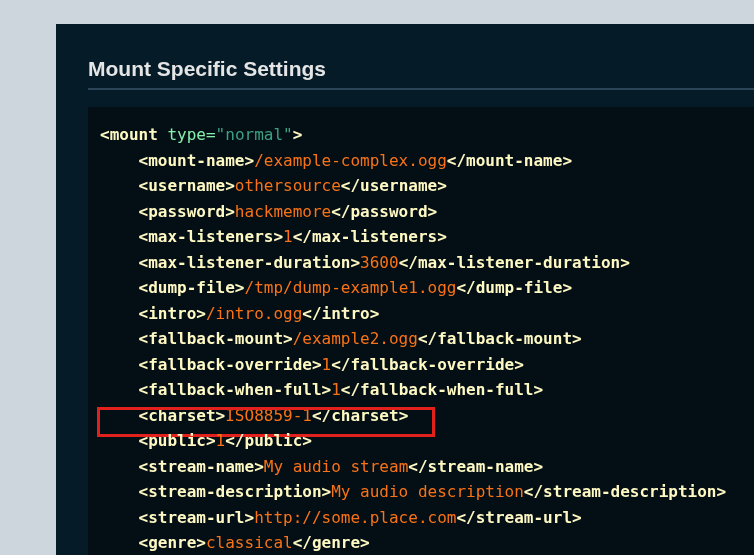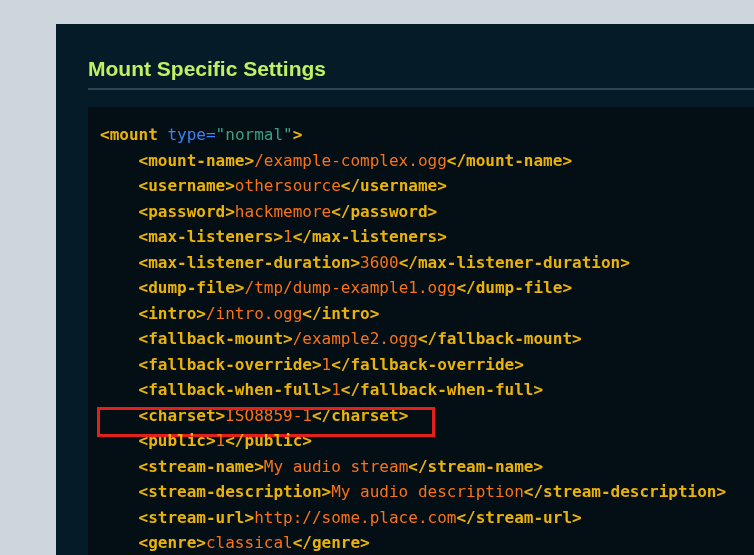--- a/index.html
+++ b/index.html
@@ -23,21 +23,21 @@
     background: #051c28;
     box-sizing: border-box;
     padding: 32px 0 0 32px;
     overflow: hidden;
   }
   .page-title {
     margin: 0;
     font-size: 21px;
     line-height: 26px;
     font-weight: bold;
-    color: #bef264;
+    color: #e5e5e5;
   }
   .rule {
     border: none;
     border-top: 2px solid #2c4556;
     margin: 6px 0 0 0;
     height: 0;
   }
   .code {
     margin: 17px 0 0 0;
     background: #040e15;
@@ -47,22 +47,22 @@
     line-height: 25.5px;
     color: #c7ced2;
     min-height: 440px;
     overflow: hidden;
   }
   .code-line {
     white-space: pre;
     position: relative;
     height: 25.5px;
   }
-  .tok-tag   { color: #eab308; font-weight: bold; }
-  .tok-attr  { color: #3b82f6; }
+  .tok-tag   { color: #fef9c3; font-weight: bold; }
+  .tok-attr  { color: #86efac; }
   .tok-str   { color: #3ca183; }
   .tok-plain { color: #f97316; }
   .hl-box {
     position: absolute;
     box-sizing: border-box;
     left: -3px;
     top: 4px;
     width: 338px;
     height: 30px;
     border: 3px solid #e2211c;

